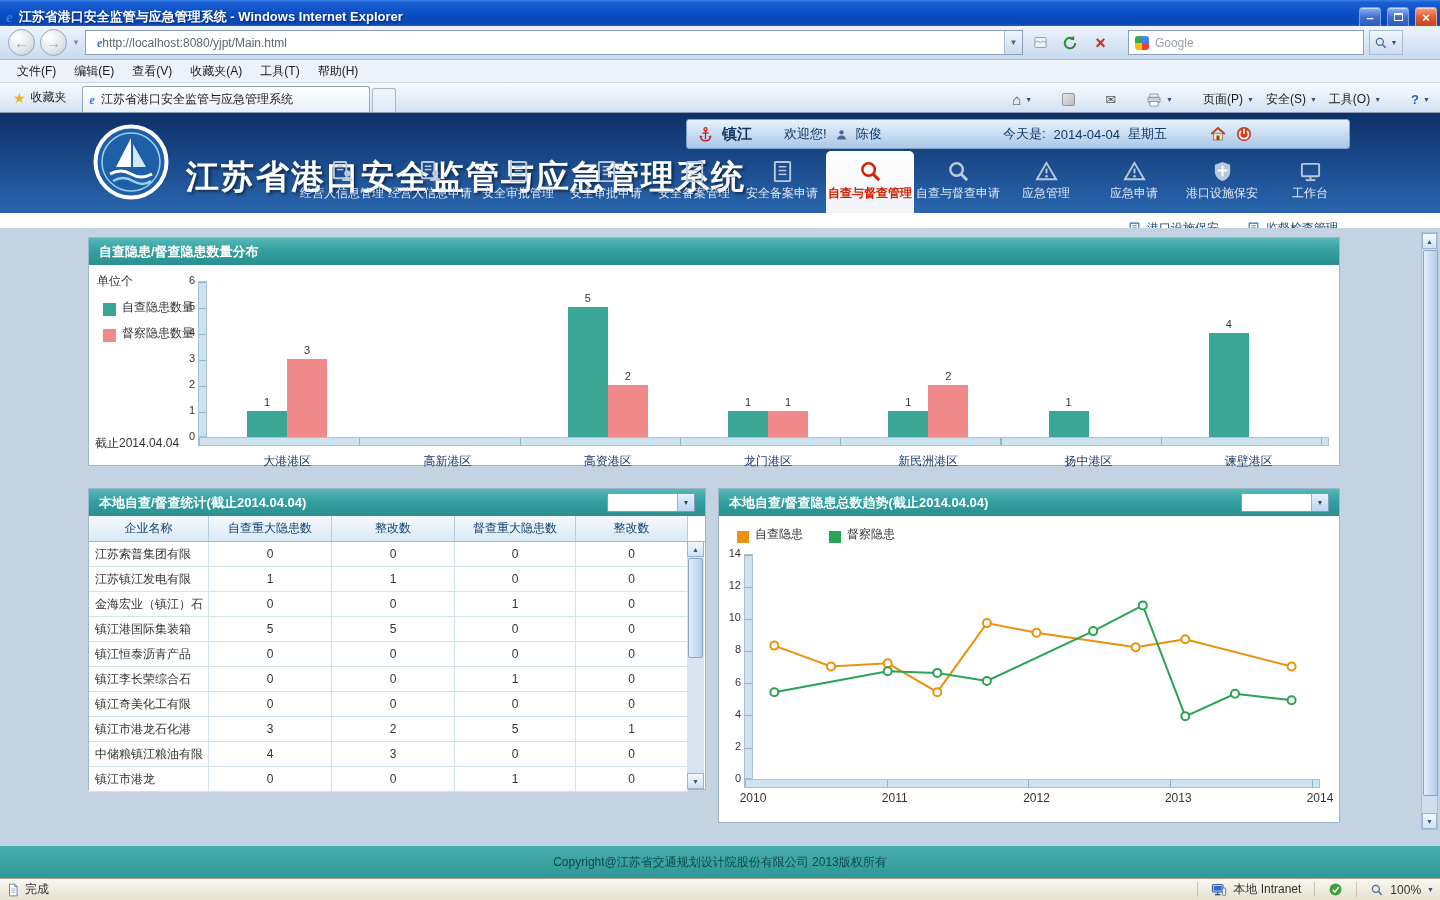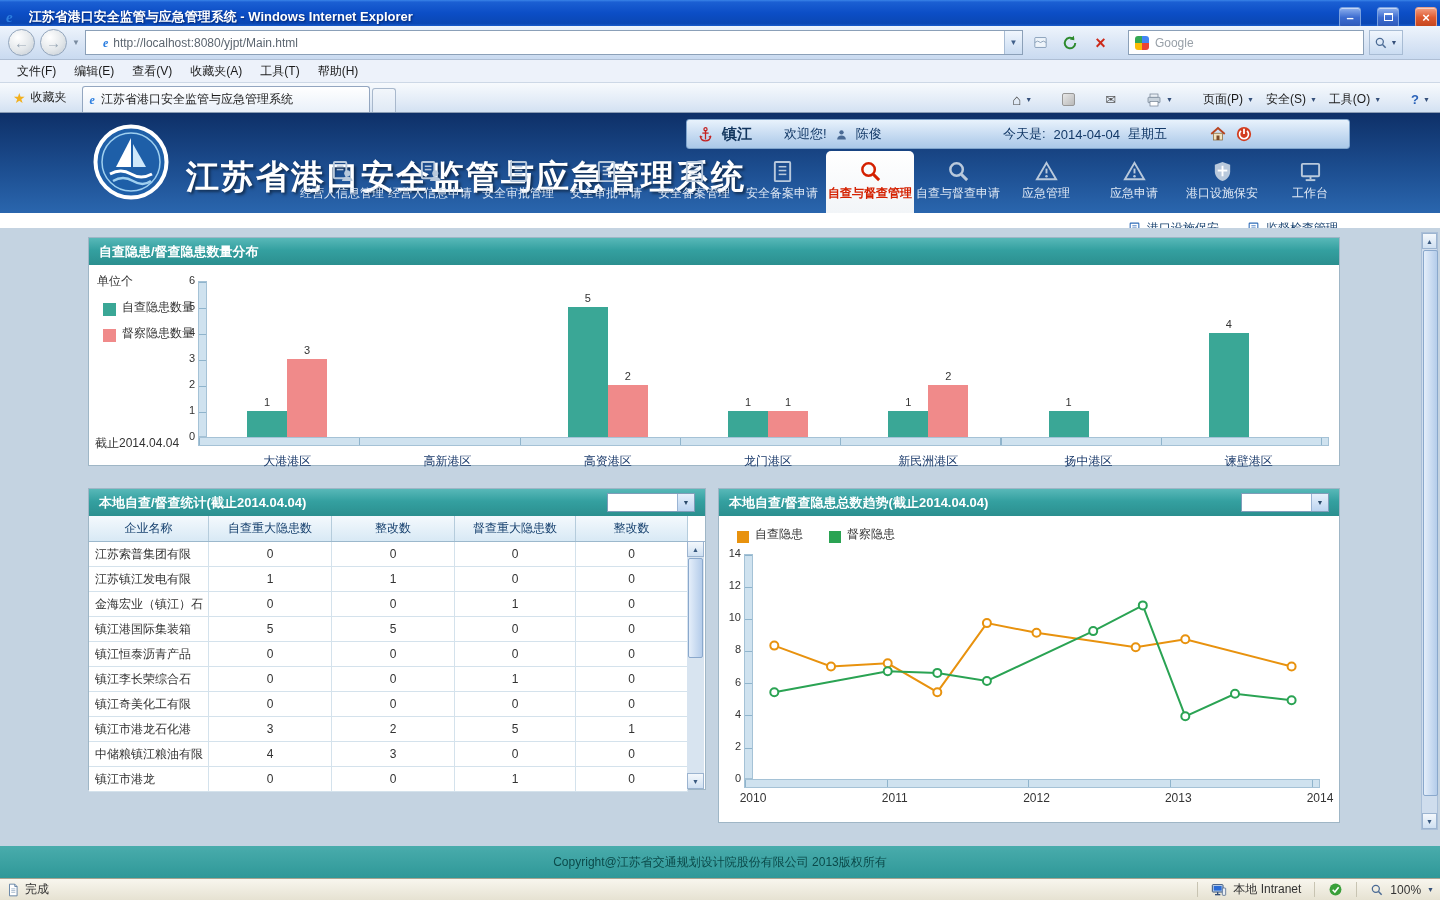--- a/index.html
+++ b/index.html
@@ -3,40 +3,40 @@
 <meta charset="utf-8">
 <style>
 *{margin:0;padding:0;box-sizing:border-box;}
 html,body{width:1440px;height:900px;overflow:hidden;}
 body{font-family:"Liberation Sans","DejaVu Sans",sans-serif;background:#c4d3e1;}
 .screen{position:relative;width:1440px;height:900px;overflow:hidden;background:#c4d3e1;}
 .svgicon{display:inline-block;}
 .svgicon svg{display:block;width:100%;height:100%;}
 
 
-.titlebar{position:absolute;left:0;top:0;width:100%;height:26px;display:flex;align-items:center;gap:16px;padding:8px 3px 0 6px;
+.titlebar{position:absolute;left:0;top:0;width:100%;height:26px;display:flex;align-items:center;gap:6px;padding:8px 3px 0 6px;
  background:linear-gradient(180deg,#3a84e8 0%,#1b5fd3 8%,#0c4ec6 50%,#0a47b4 90%,#1a5ccb 100%);}
 .wtitle{color:#fff;font-size:13px;font-weight:bold;text-shadow:1px 1px 2px #03246e;flex:1;white-space:nowrap;overflow:hidden;}
 .win-btn{width:22px;height:21px;border:1px solid #79a0e0;border-radius:3px;display:flex;align-items:center;justify-content:center;color:#fff;font-size:13px;font-weight:bold;
  background:linear-gradient(180deg,#8fb2ef 0%,#3d6cd0 50%,#2d59b8 100%);box-shadow:inset 0 1px 0 rgba(255,255,255,.5);}
 .win-btn.close{background:linear-gradient(180deg,#f3a084 0%,#de5a30 50%,#c2431c 100%);border-color:#e9a18b;}
 .maxglyph{width:9px;height:8px;border:1px solid #fff;border-top-width:2px;display:inline-block;}
 .e-icon{color:#2d7fe0;font-weight:bold;font-style:italic;font-family:"Liberation Serif",serif;font-size:15px;line-height:1;}
 .e-icon::before{content:'e';}
 
 
 .addressbar{position:absolute;left:0;top:26px;width:100%;height:34px;display:flex;align-items:center;gap:5px;padding:0 8px;
  background:linear-gradient(180deg,#eef4fc 0%,#d9e5f5 55%,#c9daf0 100%);border-bottom:1px solid #aebed4;}
 .nav-circle{width:27px;height:27px;border-radius:50%;border:1px solid #93a6bd;color:#9aa8b6;font-size:15px;display:flex;align-items:center;justify-content:center;
  background:radial-gradient(circle at 35% 30%,#fff 0%,#e3e7ea 55%,#bfc8d2 100%);}
 .back-glyph::before{content:'←';}
 .fwd-glyph::before{content:'→';}
 .mini-caret{color:#7a8ba0;font-size:8px;}
 .mini-caret::before{content:'▼';}
-.addr-field{height:25px;flex:0 0 938px;background:#fff;border:1px solid #8ba0b8;display:flex;align-items:center;gap:5px;padding-left:17px;}
+.addr-field{height:25px;flex:0 0 938px;background:#fff;border:1px solid #8ba0b8;display:flex;align-items:center;padding-left:11px;}
 .addr-url{font-size:12px;color:#5c6670;flex:1;white-space:nowrap;overflow:hidden;}
 .addr-drop{width:18px;height:23px;background:linear-gradient(180deg,#f0f6fd,#cadcf2);border-left:1px solid #a8bcd4;display:flex;align-items:center;justify-content:center;font-size:8px;color:#40608a;}
 .addr-drop::before{content:'▼';}
 .small-btn{width:25px;height:25px;display:flex;align-items:center;justify-content:center;border-radius:2px;}
 .stop-x{color:#cc2a1a;font-size:18px;font-weight:bold;line-height:1;}
 .stop-x::before{content:'×';}
 .search-field{margin-left:10px;height:25px;flex:0 0 236px;background:#fff;border:1px solid #8ba0b8;display:flex;align-items:center;gap:6px;padding:0 6px;}
 .g-icon{width:14px;height:14px;border-radius:3px;background:conic-gradient(#4285f4 0 25%,#ea4335 25% 50%,#fbbc05 50% 75%,#34a853 75% 100%);}
 .search-text{font-size:12px;color:#98a0a8;flex:1;}
 .search-btn{width:34px;height:25px;background:linear-gradient(180deg,#f0f6fd,#cadcf2);border:1px solid #a8bcd4;display:flex;align-items:center;justify-content:center;gap:2px;}

